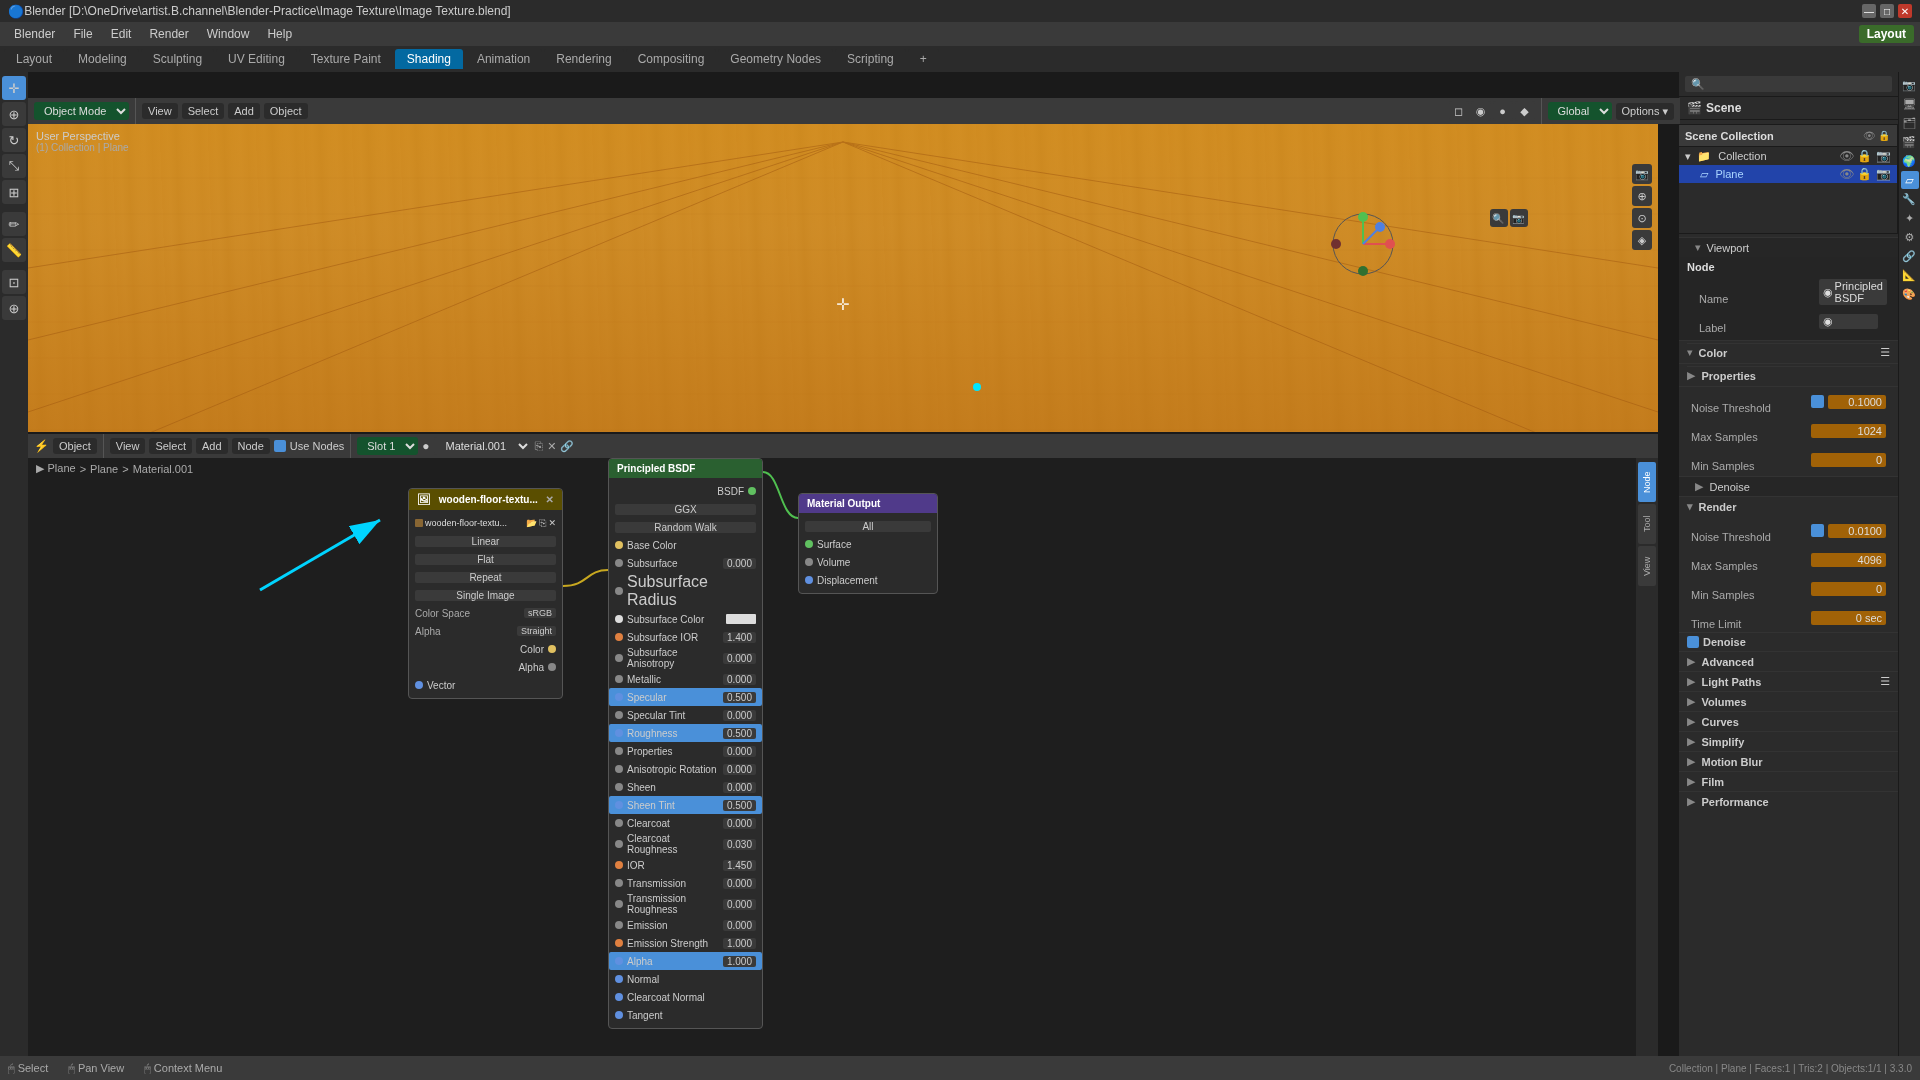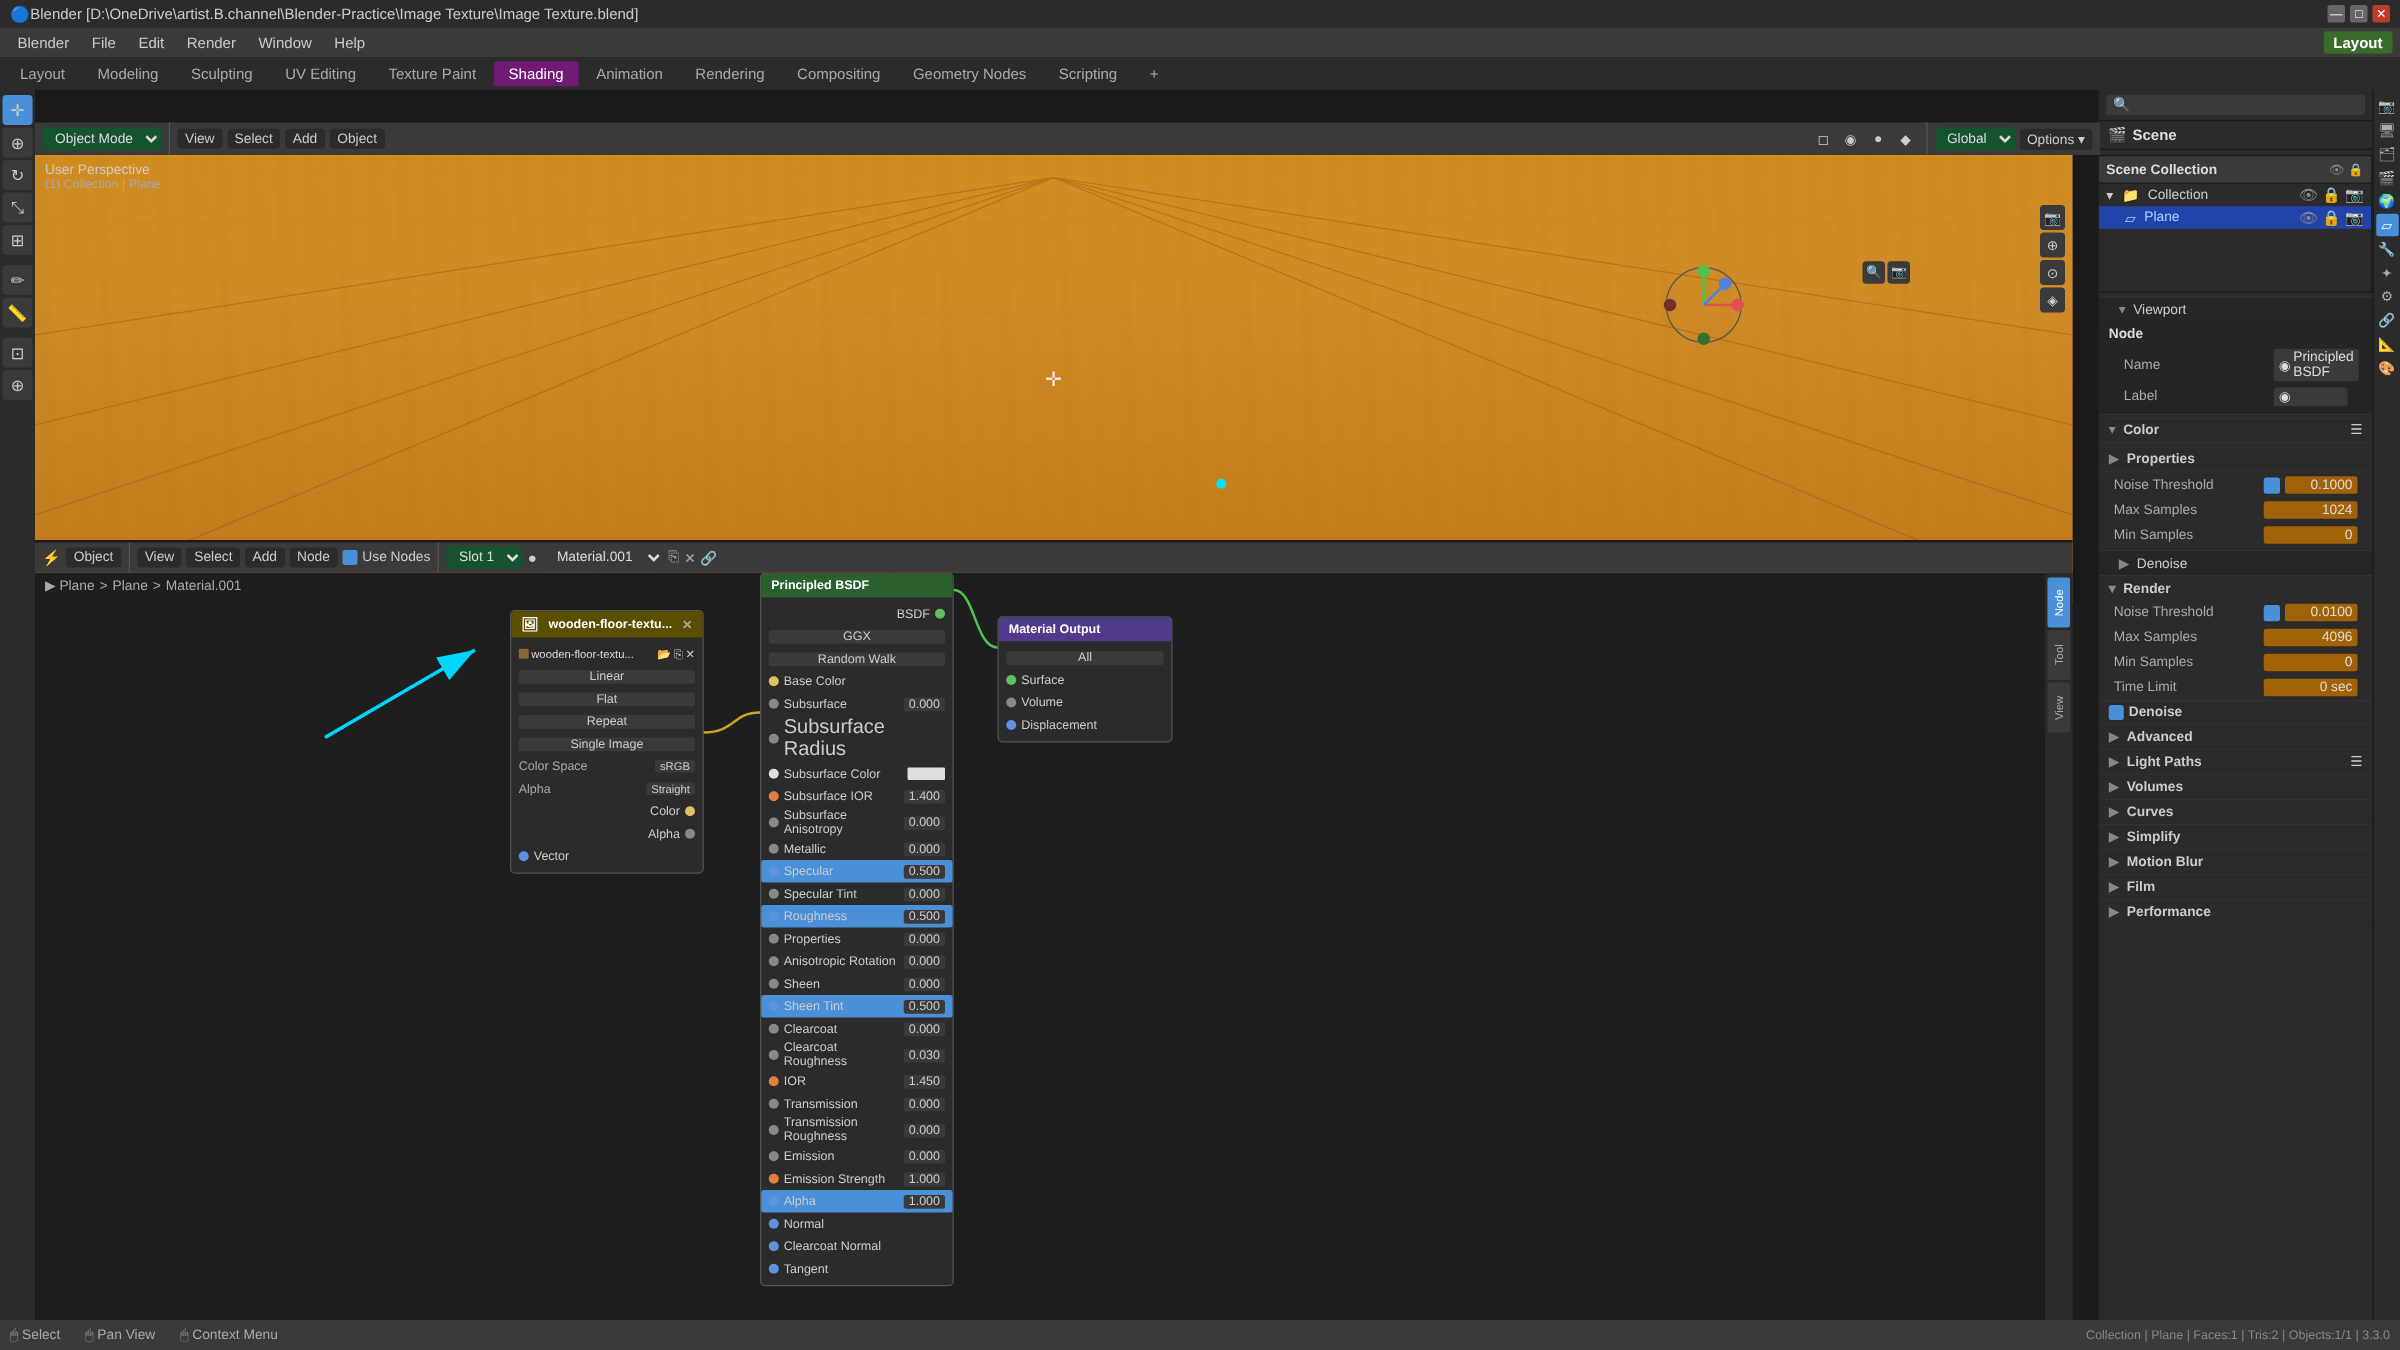--- a/index.html
+++ b/index.html
@@ -79,21 +79,21 @@
     }
     .workspace-tab {
       padding: 3px 12px;
       font-size: 12px;
       color: #aaa;
       cursor: pointer;
       border-radius: 3px 3px 0 0;
       background: #2b2b2b;
     }
     .workspace-tab.active {
-      background: #701a75;
+      background: #0369a1;
       color: #fff;
     }
 
     
     #left-toolbar {
       width: 28px;
       background: #2b2b2b;
       position: absolute;
       top: 72px;
       left: 0;
@@ -438,20 +438,21 @@
     .field-row {
       display: flex;
       align-items: center;
       padding: 2px 12px;
       min-height: 20px;
     }
     .field-label {
       flex: 0 0 120px;
       font-size: 11px;
       color: #aaa;
+      margin-top: 13px;
     }
     .field-val {
       flex: 1;
       background: #a16207;
       padding: 1px 4px;
       border-radius: 2px;
       font-size: 11px;
       color: #ddd;
       text-align: right;
     }

